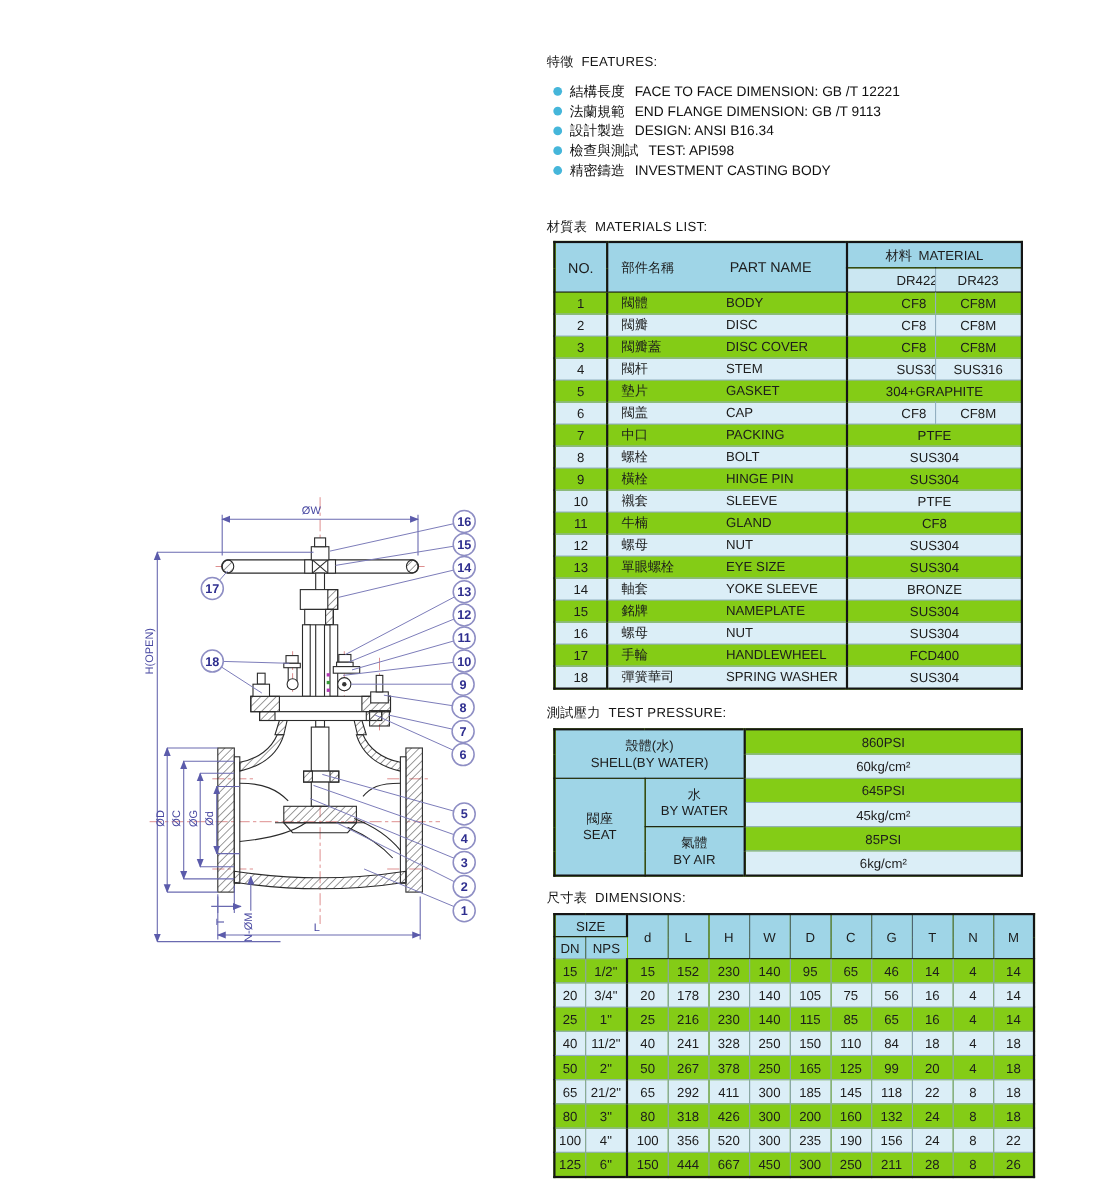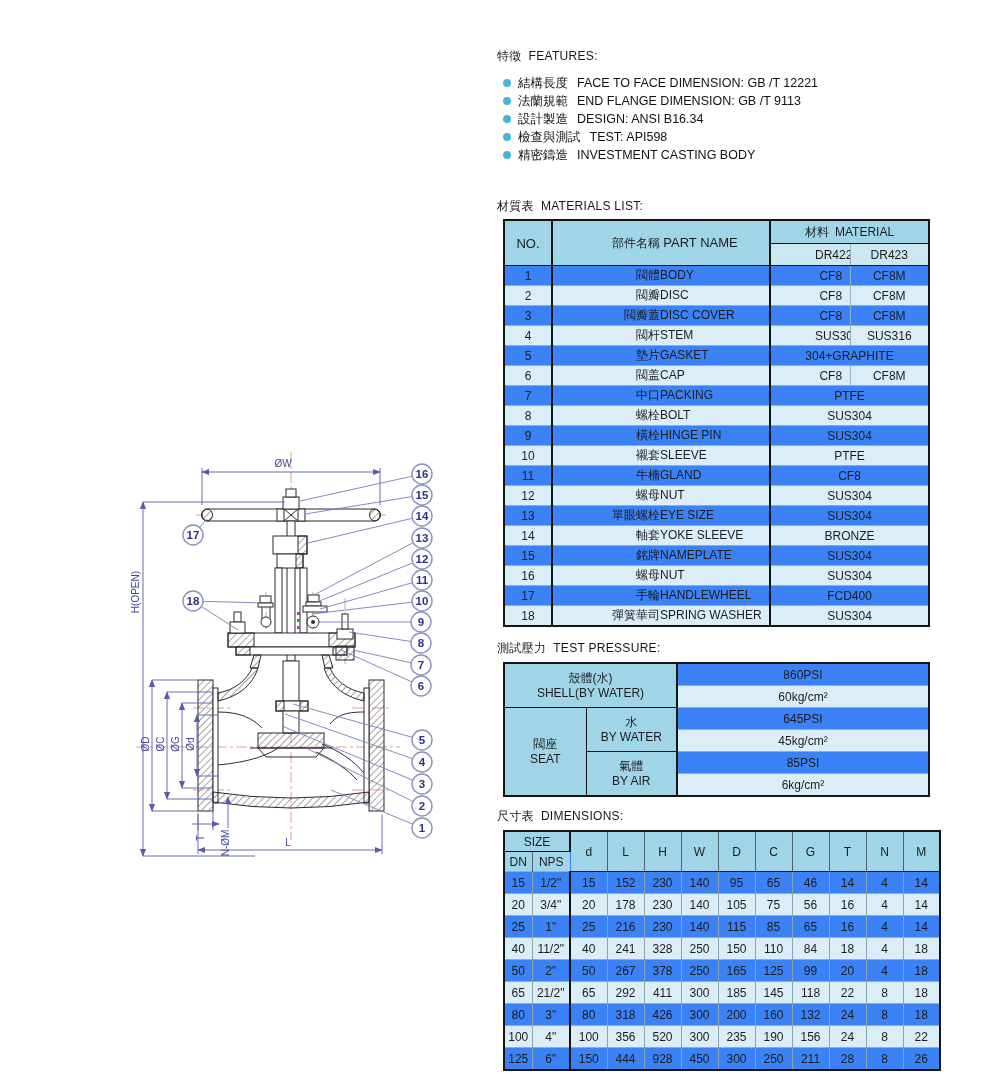--- a/index.html
+++ b/index.html
@@ -10,35 +10,35 @@
   .sec-title{position:absolute;font-size:12px;color:#161616;white-space:nowrap;letter-spacing:.3px;}
   .sec-title .cn{margin-right:7px;}
 
   
   .features-list{position:absolute;left:503px;top:74px;list-style:none;margin:0;padding:0;}
   .features-list li{display:flex;align-items:center;height:18px;font-size:12.5px;white-space:nowrap;color:#101010;}
   .bullet{width:8px;height:8px;border-radius:50%;background:#45b6da;margin-right:7px;flex:0 0 auto;}
   .features-list .cn{margin-right:9px;}
 
   
-  table{border-collapse:collapse;table-layout:fixed;position:absolute;background:#3b82f6;}
+  table{border-collapse:collapse;table-layout:fixed;position:absolute;background:#84cc16;}
   td,th{padding:0 3px;text-align:center;font-weight:normal;overflow:hidden;white-space:nowrap;}
   .hdr{background:#9fd5e7;}
   .hdr2{background:#cbe7f2;}
   .tint{background:#dbeef7;}
 
   
   .materials-table{left:503px;top:219px;width:425px;border:2px solid #151515;font-size:12px;}
   .materials-table td,.materials-table th{height:19px;}
   .materials-table thead th{border-bottom:1px solid #151515;}
   .materials-table .v-thick{border-right:2px solid #151515;}
   .materials-table tbody td{border-top:1px solid #92afc0;}
   .materials-table .v-thin{border-right:1px solid #92afc0;padding-left:44px;}
   .part-cell{text-align:left;}
-  .part-cell .cn{display:inline-block;width:95px;text-align:right;padding-left:9px;}
+  .part-cell .cn{display:inline-block;width:95px;text-align:left;padding-left:9px;}
   .part-cell .en{display:inline-block;}
 
   
   .test-table{left:503px;top:662px;width:425px;border:2px solid #151515;font-size:12px;}
   .test-table td{height:21px;border:1px solid #151515;}
   .test-table .val{border-left:2px solid #151515;border-top:1px solid #92afc0;border-bottom:none;border-right:none;}
   .test-table .hcell{line-height:1.25;}
 
   
   .dims-table{left:503px;top:830px;width:436px;border:2px solid #151515;font-size:12px;padding-left:10px;}
@@ -414,21 +414,21 @@
           <td>156</td>
           <td>24</td>
           <td>8</td>
           <td>22</td>
         </tr>
         <tr>
           <td>125</td>
           <td class="v-thick">6"</td>
           <td>150</td>
           <td>444</td>
-          <td>928</td>
+          <td>667</td>
           <td>450</td>
           <td>300</td>
           <td>250</td>
           <td>211</td>
           <td>28</td>
           <td>8</td>
           <td>26</td>
         </tr>
       </tbody>
   </table>

